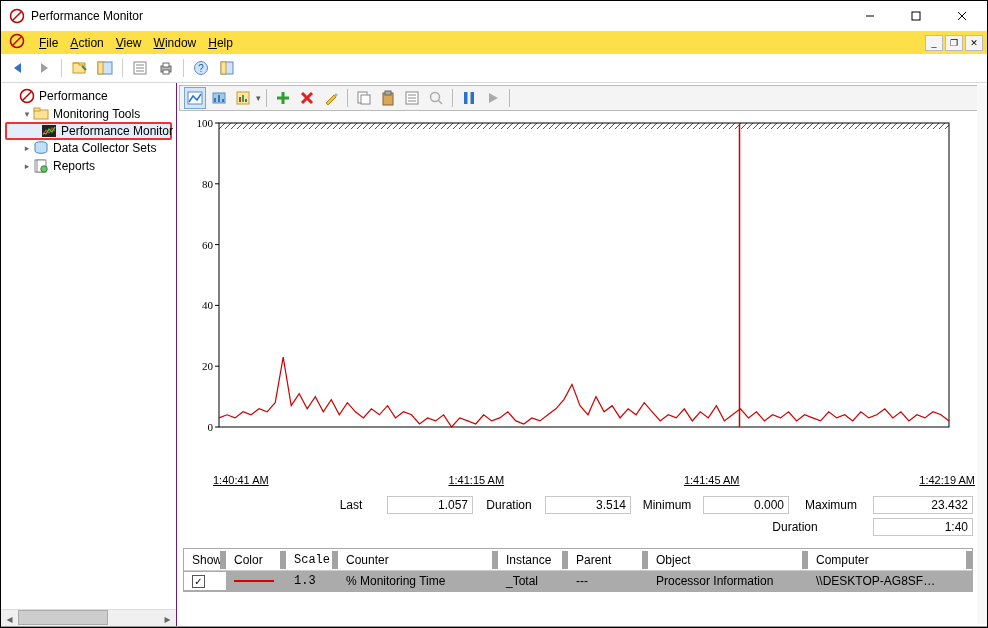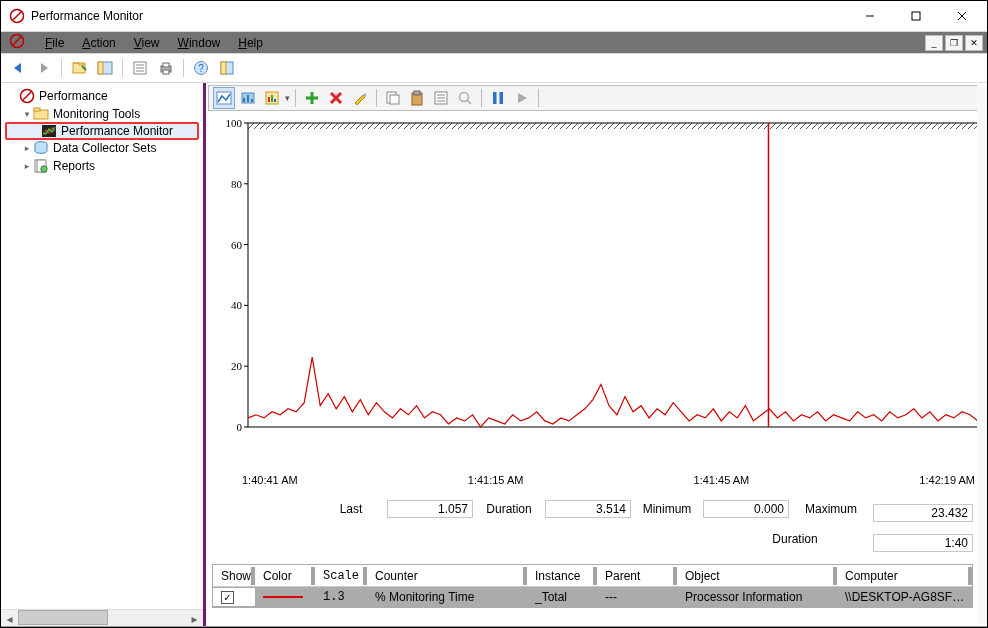--- a/index.html
+++ b/index.html
@@ -34,23 +34,22 @@
     font-size: 10px;
   }
 
   
   .menubar {
     display: flex;
     align-items: center;
     height: 22px;
     padding: 0 8px;
     border-top: 1px solid #d8d8d8;
-    background: #737373;
+    background: #fde047;
     position: relative;
-    gap: 6px;
   }
   .menubar .menu-item {
     padding: 2px 6px;
   }
   .menubar .menu-item .ul { text-decoration: underline; }
   .menubar .mdi-right {
     position: absolute;
     right: 4px; top: 0;
     display: flex;
     gap: 2px;
@@ -87,22 +86,22 @@
   }
 
   
   .main {
     flex: 1;
     display: flex;
     min-height: 0;
     border-bottom: 1px solid #999;
   }
   .tree-pane {
-    width: 205px;
-    border-right: 3px solid #701a75;
+    width: 176px;
+    border-right: 1px solid #701a75;
     display: flex;
     flex-direction: column;
     overflow: hidden;
   }
   .tree-pane .tree-body {
     flex: 1;
     padding: 4px 2px;
     overflow: hidden;
   }
   .tree-pane .hscroll {
@@ -194,55 +193,56 @@
     flex: 0 0 355px;
     margin: 6px 4px 0 4px;
     position: relative;
   }
   .graph-area svg { display: block; }
   .time-labels {
     display: flex;
     justify-content: space-between;
     padding: 2px 10px 0 34px;
     font-size: 11px;
+    text-decoration: underline;
   }
 
   .stats-row {
     display: flex;
     align-items: center;
     gap: 6px;
     padding: 10px 12px 0 0;
     justify-content: flex-end;
     font-size: 12px;
   }
   .stats-row .lbl { width: 60px; text-align: center; }
   .stats-row .val {
     width: 86px;
     border: 1px solid #c7c7c7;
     padding: 1px 4px;
     text-align: right;
     background: #fff;
   }
-  .stats-row .val.wide { width: 100px; margin-top: 8px; }
+  .stats-row .val.wide { width: 100px; }
 
   .counter-panel {
     margin: 12px 12px 4px 4px;
     border: 1px solid #aaa;
   }
   .counter-header {
     display: flex;
     background: #fff;
     border-bottom: 1px solid #ccc;
     height: 22px;
     align-items: center;
     font-size: 12px;
   }
   .counter-header > div {
     padding: 2px 8px;
-    border-right: 4px solid #a3a3a3;
+    border-right: 6px solid #a3a3a3;
     overflow: hidden;
     white-space: nowrap;
   }
   .counter-row {
     display: flex;
     height: 20px;
     align-items: center;
     background: #ababab;
     font-size: 12px;
   }

